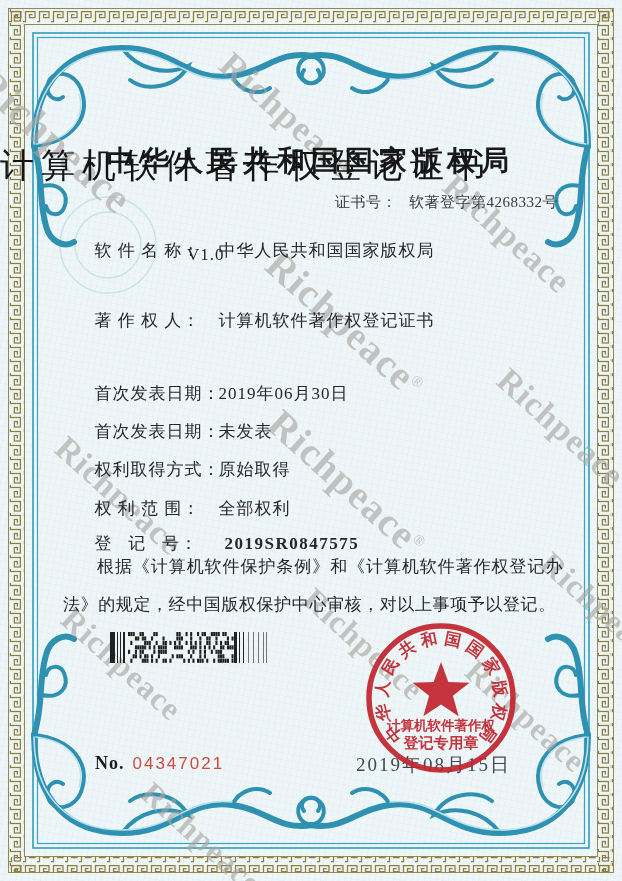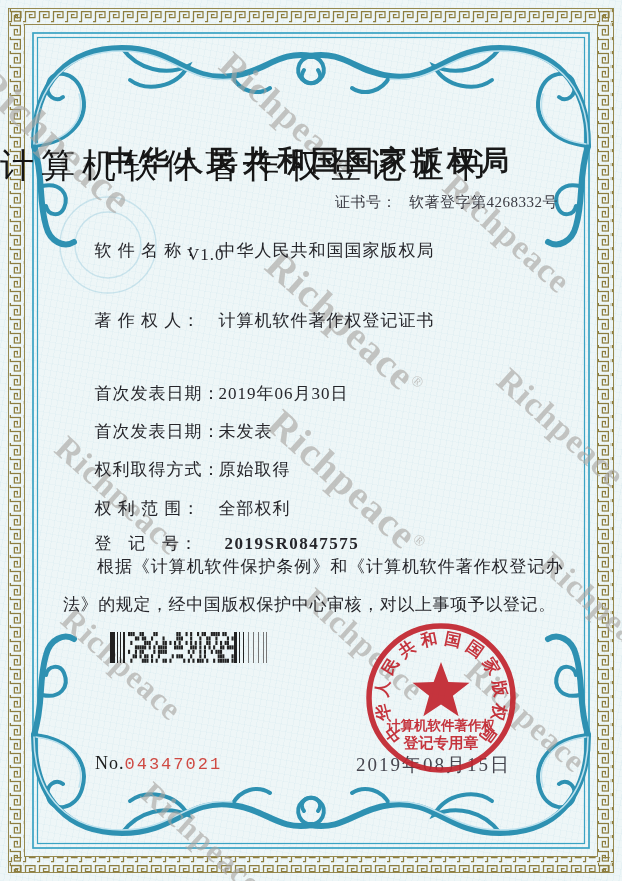--- a/index.html
+++ b/index.html
@@ -25,23 +25,23 @@
   .row{position:absolute;left:63px;font-size:17px;color:#26262b;letter-spacing:1px;white-space:pre;}
   .row .lbl{display:inline-block;width:122px;}
   .row .val{margin-left:2px;}
   .val-line2{position:absolute;left:187px;font-size:17px;color:#26262b;letter-spacing:1px;}
   .regno .val{font-weight:600;letter-spacing:1.5px;margin-left:8px;}
   .paragraph{position:absolute;left:63px;top:548px;width:500px;font-size:17px;line-height:38px;
       color:#26262b;text-indent:2em;letter-spacing:.6px;text-align:justify;}
   .barcode{position:absolute;left:110px;top:632px;z-index:3;}
   .stamp-date{position:absolute;left:356px;top:752px;font-size:19px;color:#46464f;letter-spacing:2px;z-index:3;}
   .serial{position:absolute;left:95px;top:753px;z-index:3;font-size:18px;}
-  .serial .no-prefix{color:#1c1c1c;letter-spacing:1px;}
-  .serial .no-digits{color:#cf4a43;font-family:Liberation Mono, monospace;
-      font-size:17px;letter-spacing:2px;margin-left:0;}
+  .serial .no-prefix{color:#1c1c1c;letter-spacing:1px;font-weight:bold;}
+  .serial .no-digits{color:#cf4a43;font-family:Liberation Sans, sans-serif;
+      font-size:17px;letter-spacing:2px;margin-left:8px;}
   .stamp{position:absolute;left:356px;top:613px;width:170px;height:170px;z-index:4;opacity:.92;}
   .stamp .ring{fill:none;stroke:#c2242e;stroke-width:5.5;}
   .stamp .star{fill:#c2242e;}
   .stamp text{fill:#c2242e;text-anchor:middle;font-weight:700;
       font-family:"Liberation Serif","DejaVu Serif",serif;}
   .stamp .sline1{font-size:13.5px;}
   .stamp .sline2{font-size:15px;}
   .stamp-char{font-size:16.5px;}
   .fl-main{fill:none;stroke:#2e91b2;stroke-width:6;stroke-linecap:round;}
   .fl-mid{fill:none;stroke:#2e91b2;stroke-width:4;stroke-linecap:round;}

